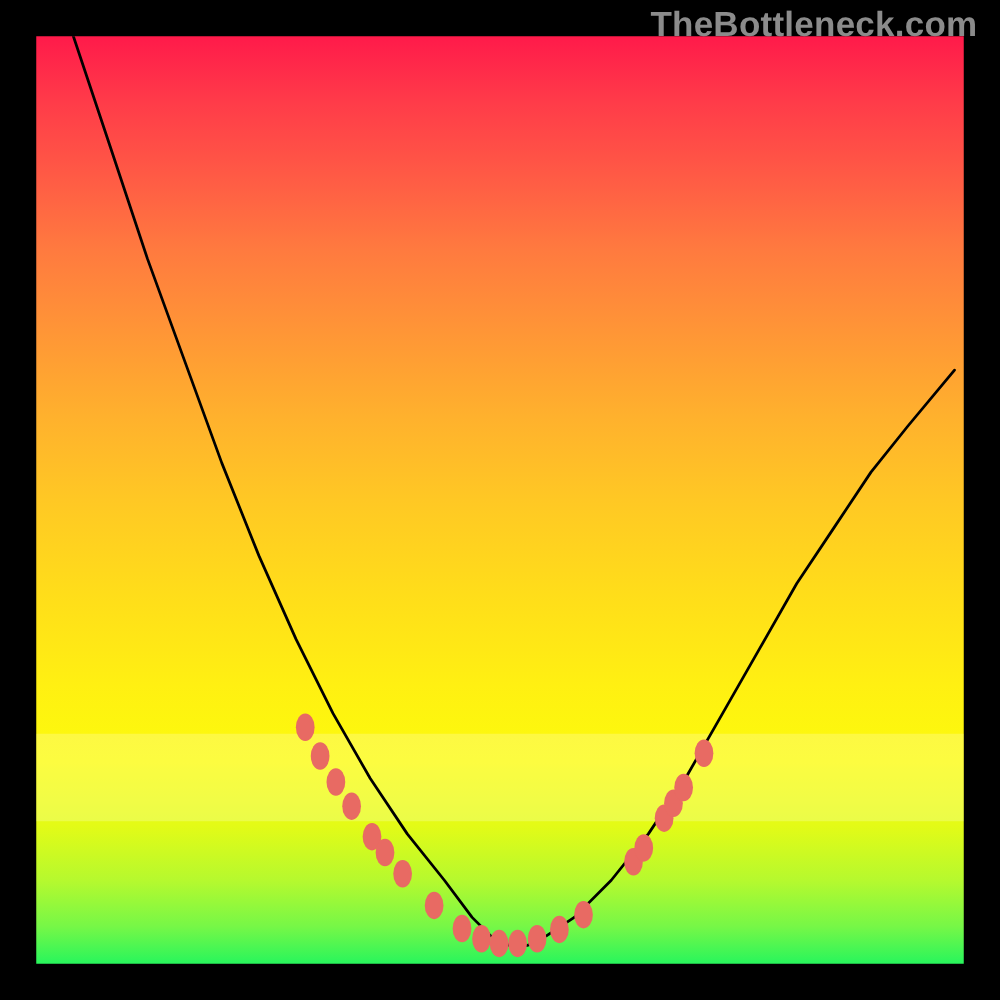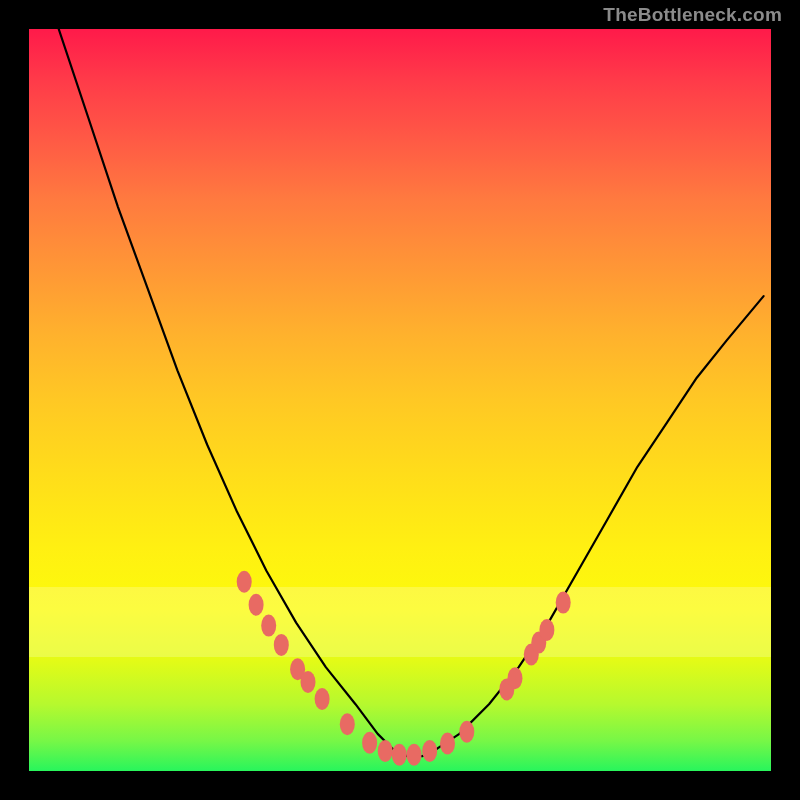--- a/index.html
+++ b/index.html
@@ -47,21 +47,21 @@
     width: 742px;
     top: 558px;
     height: 70px;
     background: rgba(255,255,255,0.22);
   }
   .watermark {
     position: absolute;
     top: 4px;
     right: 18px;
     font-family: Arial, Helvetica, sans-serif;
-    font-size: 19px;
+    font-size: 28px;
     font-weight: 600;
     color: #8b8b8b;
     letter-spacing: 0.2px;
   }
   svg.curve {
     position: absolute;
     left: 0;
     top: 0;
     width: 742px;
     height: 742px;

